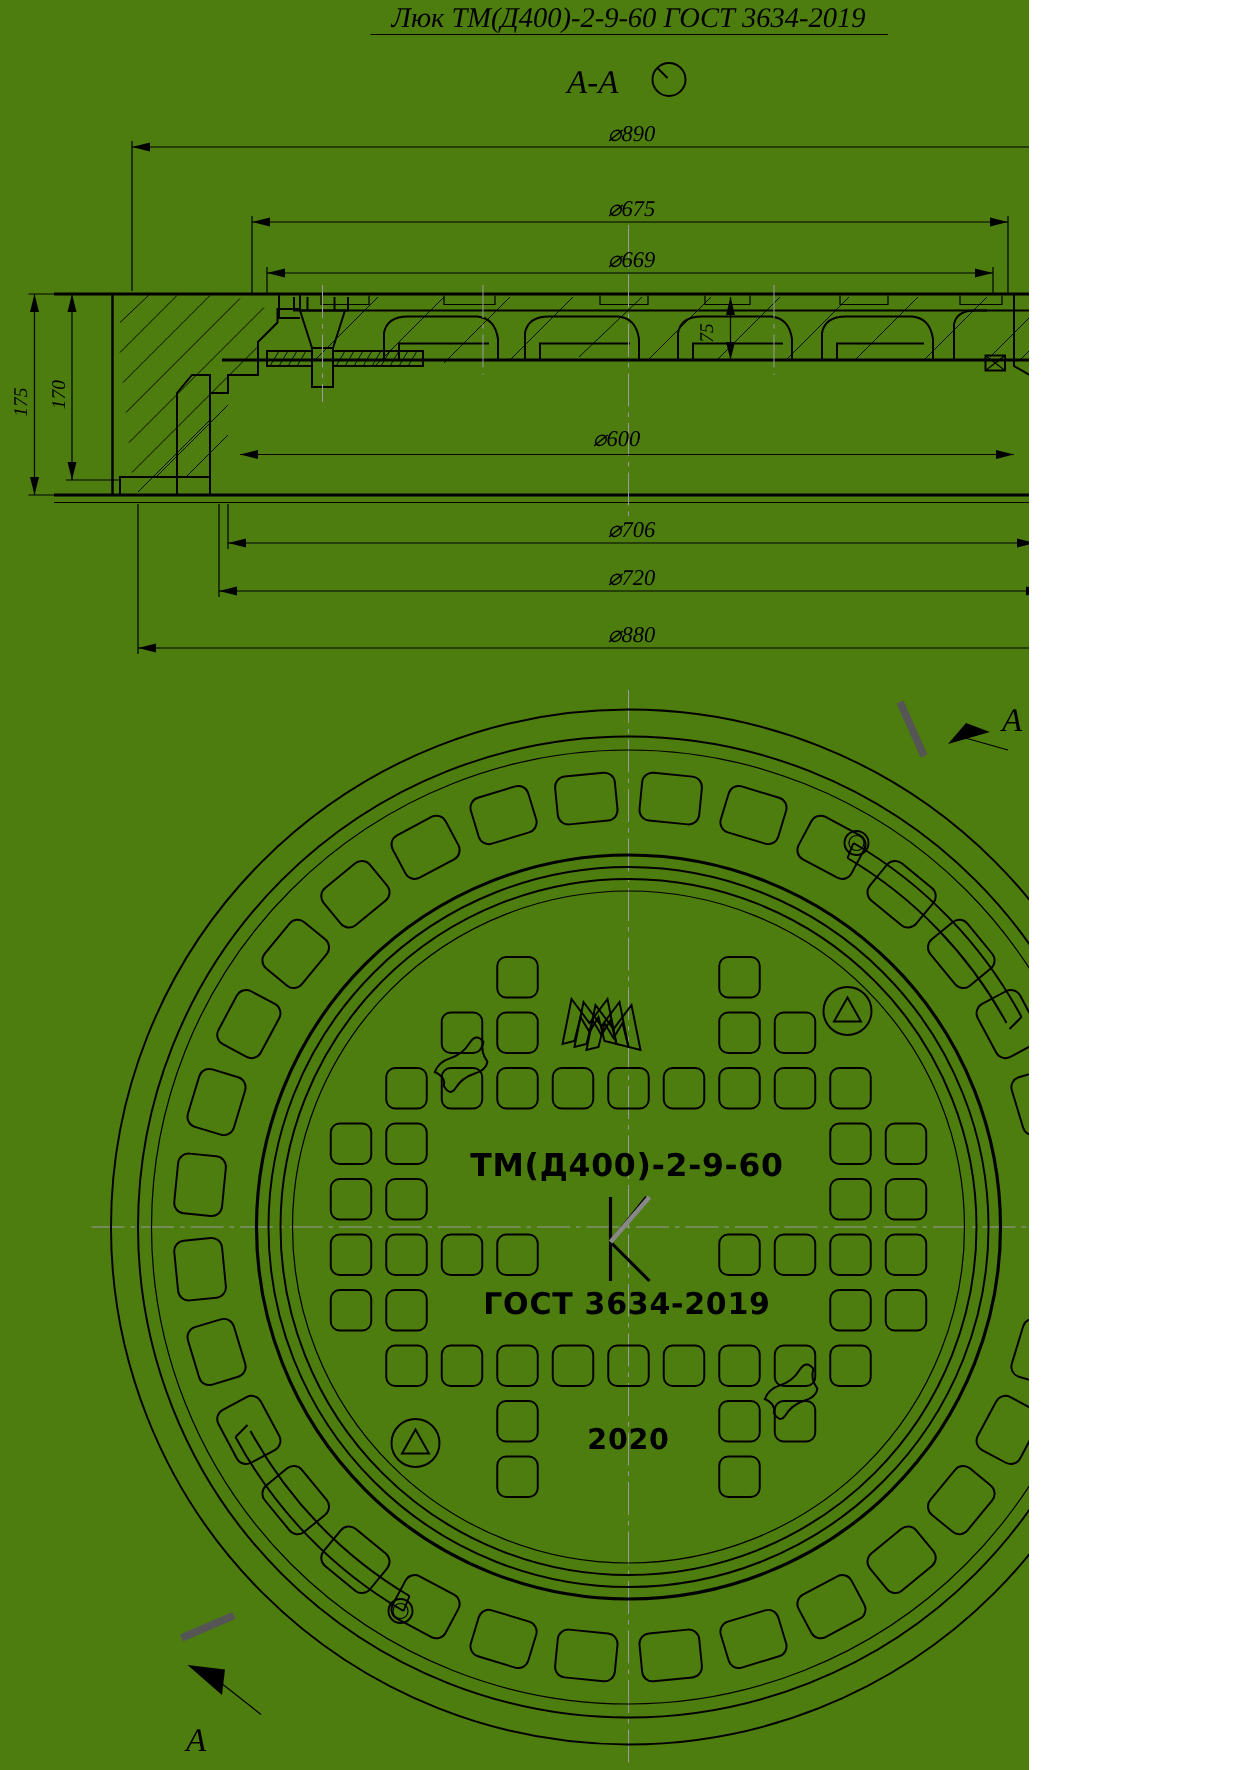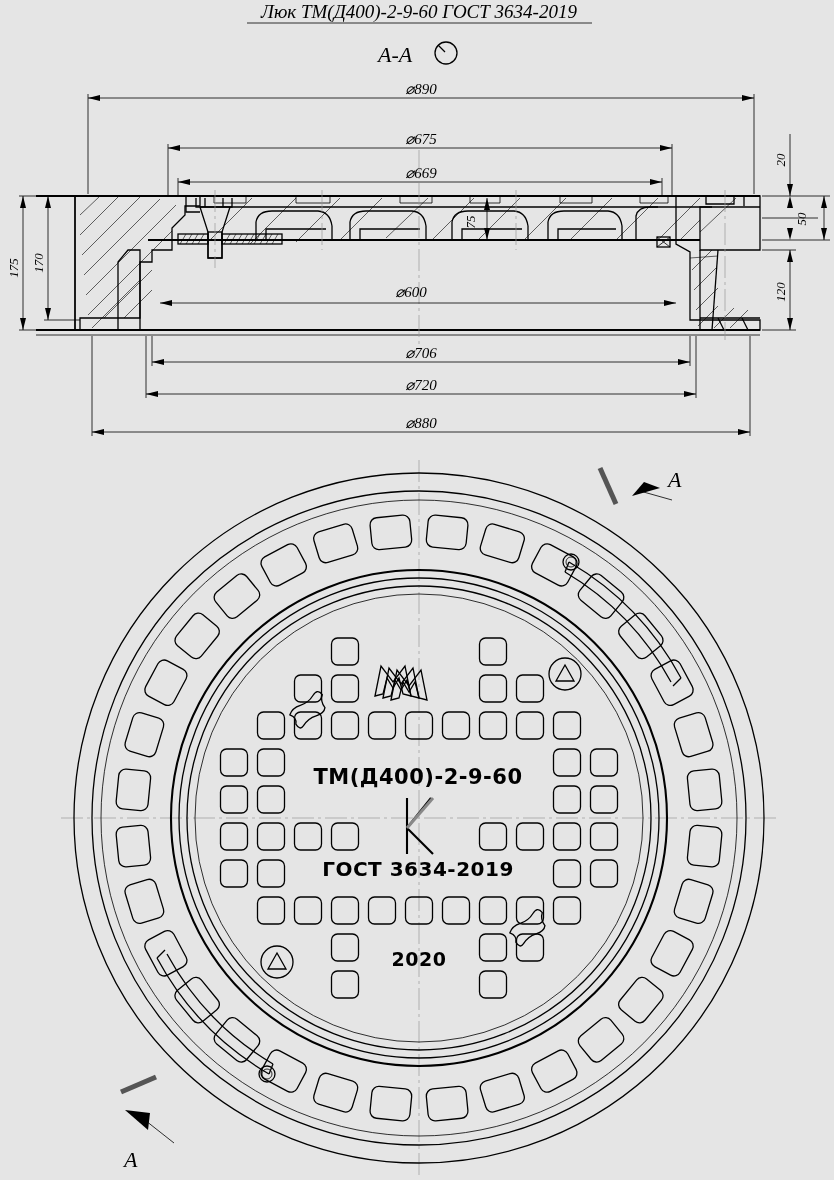--- a/index.html
+++ b/index.html
@@ -1,19 +1,19 @@
 <!DOCTYPE html>
 <html><head>
 <meta charset="utf-8">
 <style>
   html,body{margin:0;padding:0;background:#ffffff;}
   body{width:838px;height:1180px;position:relative;
        font-family:"Liberation Sans", sans-serif;
        -webkit-font-smoothing:antialiased;}
-  #root{position:absolute;inset:0;width:834px;height:1180px;overflow:hidden;background:#e5e5e5;}
+  #root{position:absolute;inset:0;width:686px;height:1180px;overflow:hidden;background:#4d7c0f;}
   svg{display:block;}
   .dimtxt{font-family:"Liberation Serif", serif;font-style:italic;font-size:15px;fill:#000;}
   .dimtxt-s{font-family:"Liberation Serif", serif;font-style:italic;font-size:13px;fill:#000;}
   .titletxt{font-family:"Liberation Serif", serif;font-style:italic;font-size:19px;fill:#000;}
   .sectxt{font-family:"Liberation Serif", serif;font-style:italic;font-size:22px;fill:#000;}
   .covertxt{font-family:"DejaVu Sans", sans-serif;font-weight:bold;font-size:21px;fill:#000;
             letter-spacing:0.5px;}
   .covertxt2{font-family:"DejaVu Sans", sans-serif;font-weight:bold;font-size:20px;fill:#000;
             letter-spacing:0.5px;}
   .covertxt3{font-family:"DejaVu Sans", sans-serif;font-weight:bold;font-size:19px;fill:#000;

